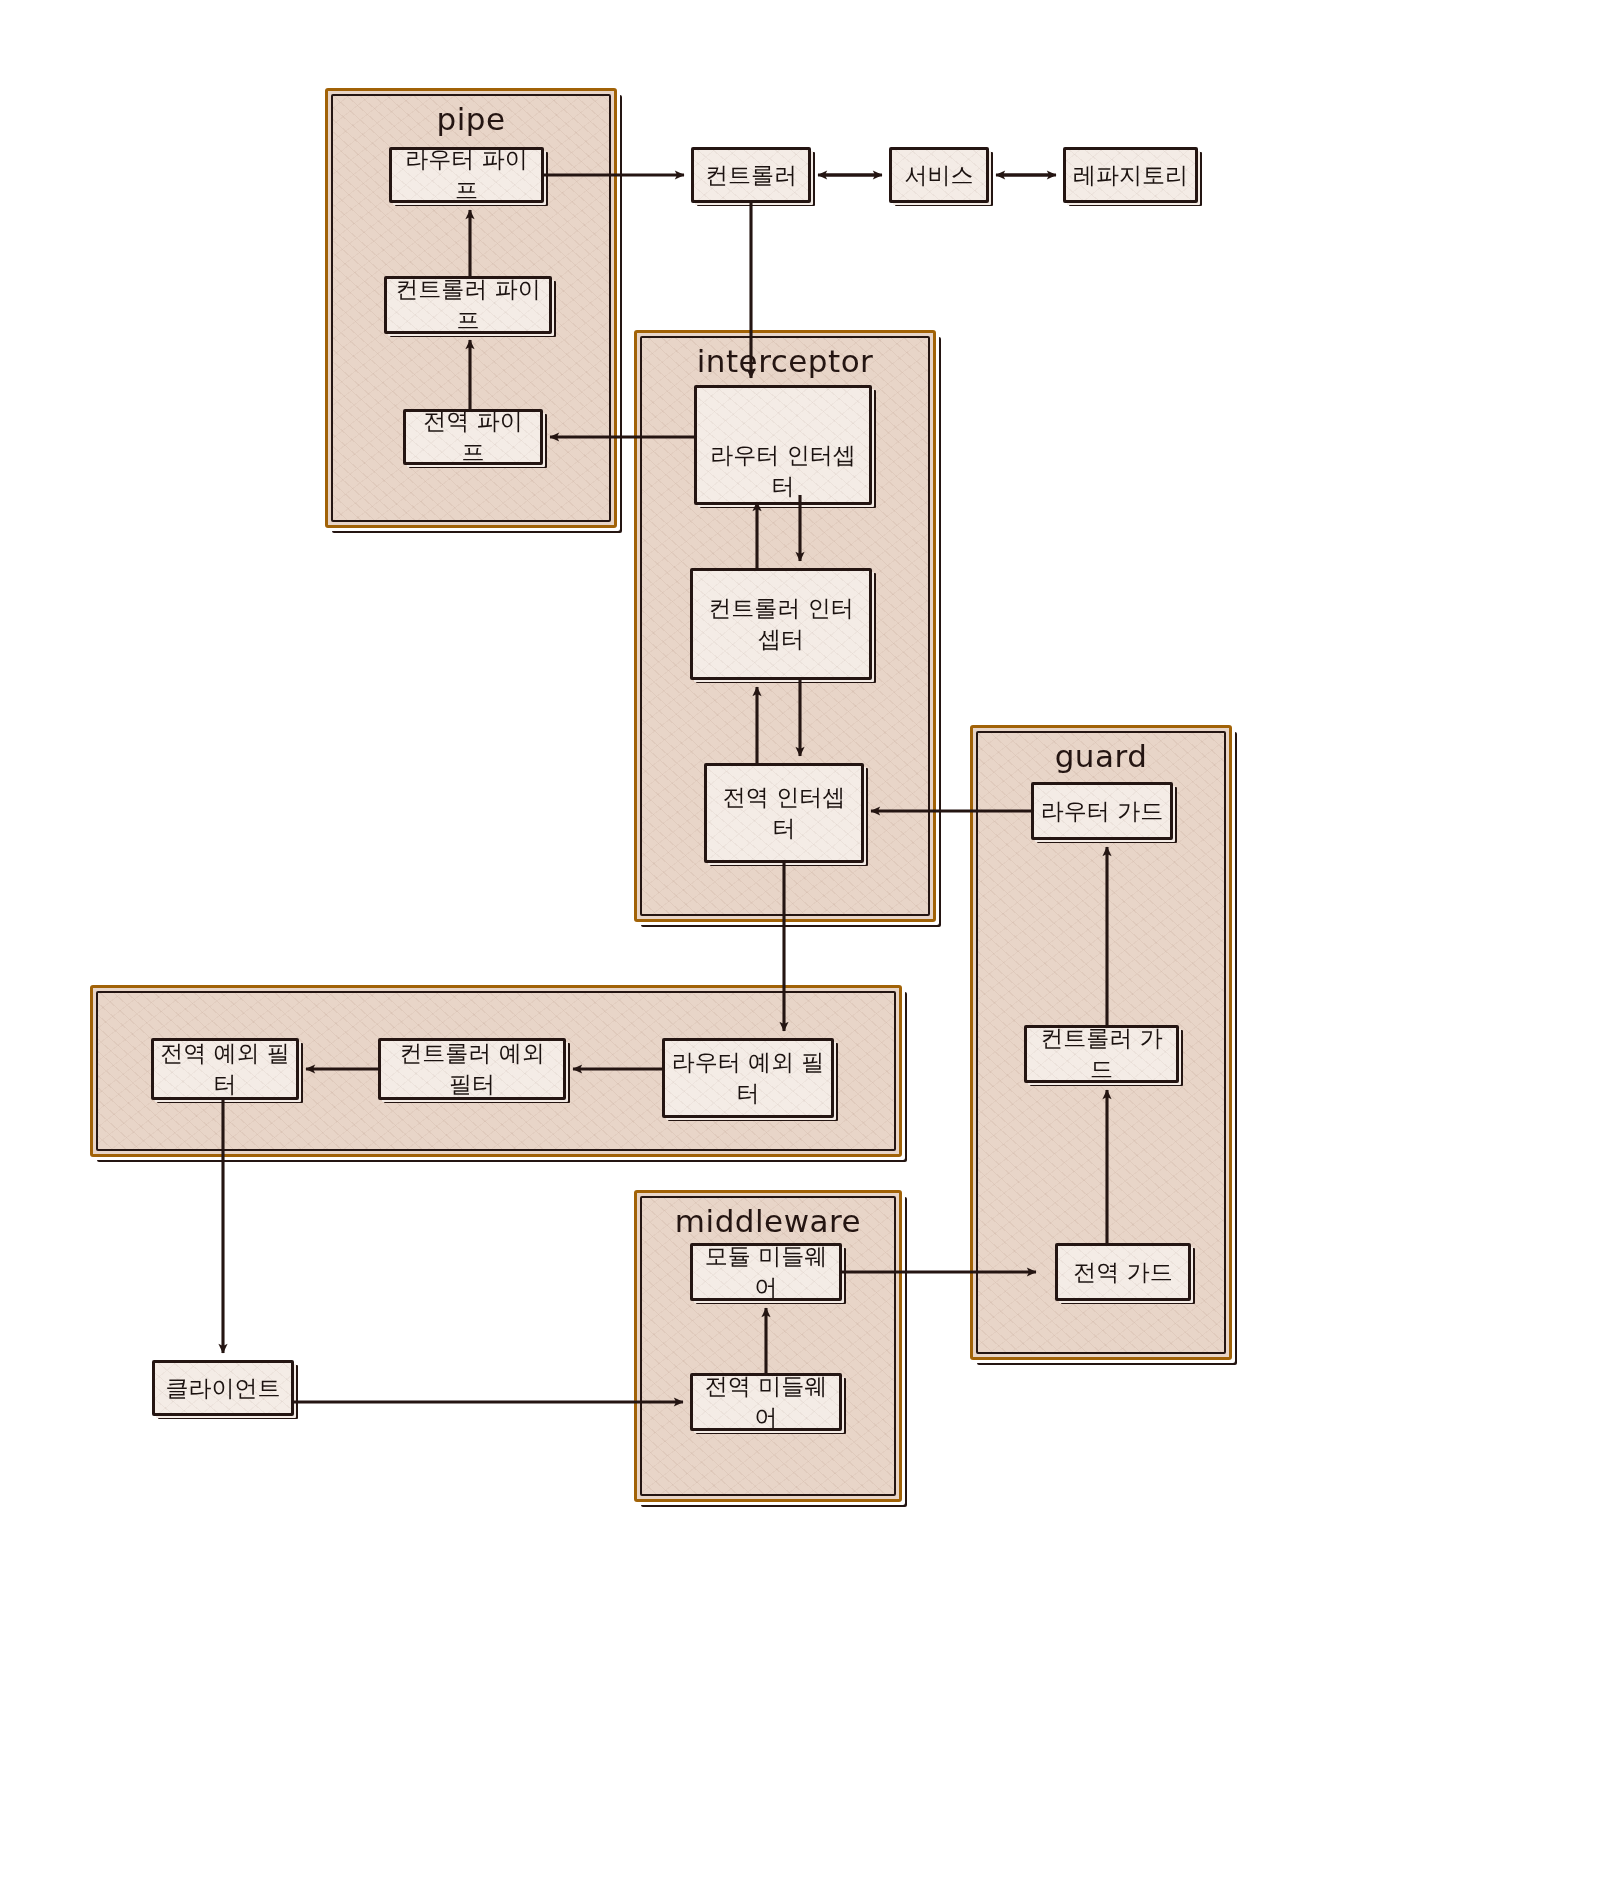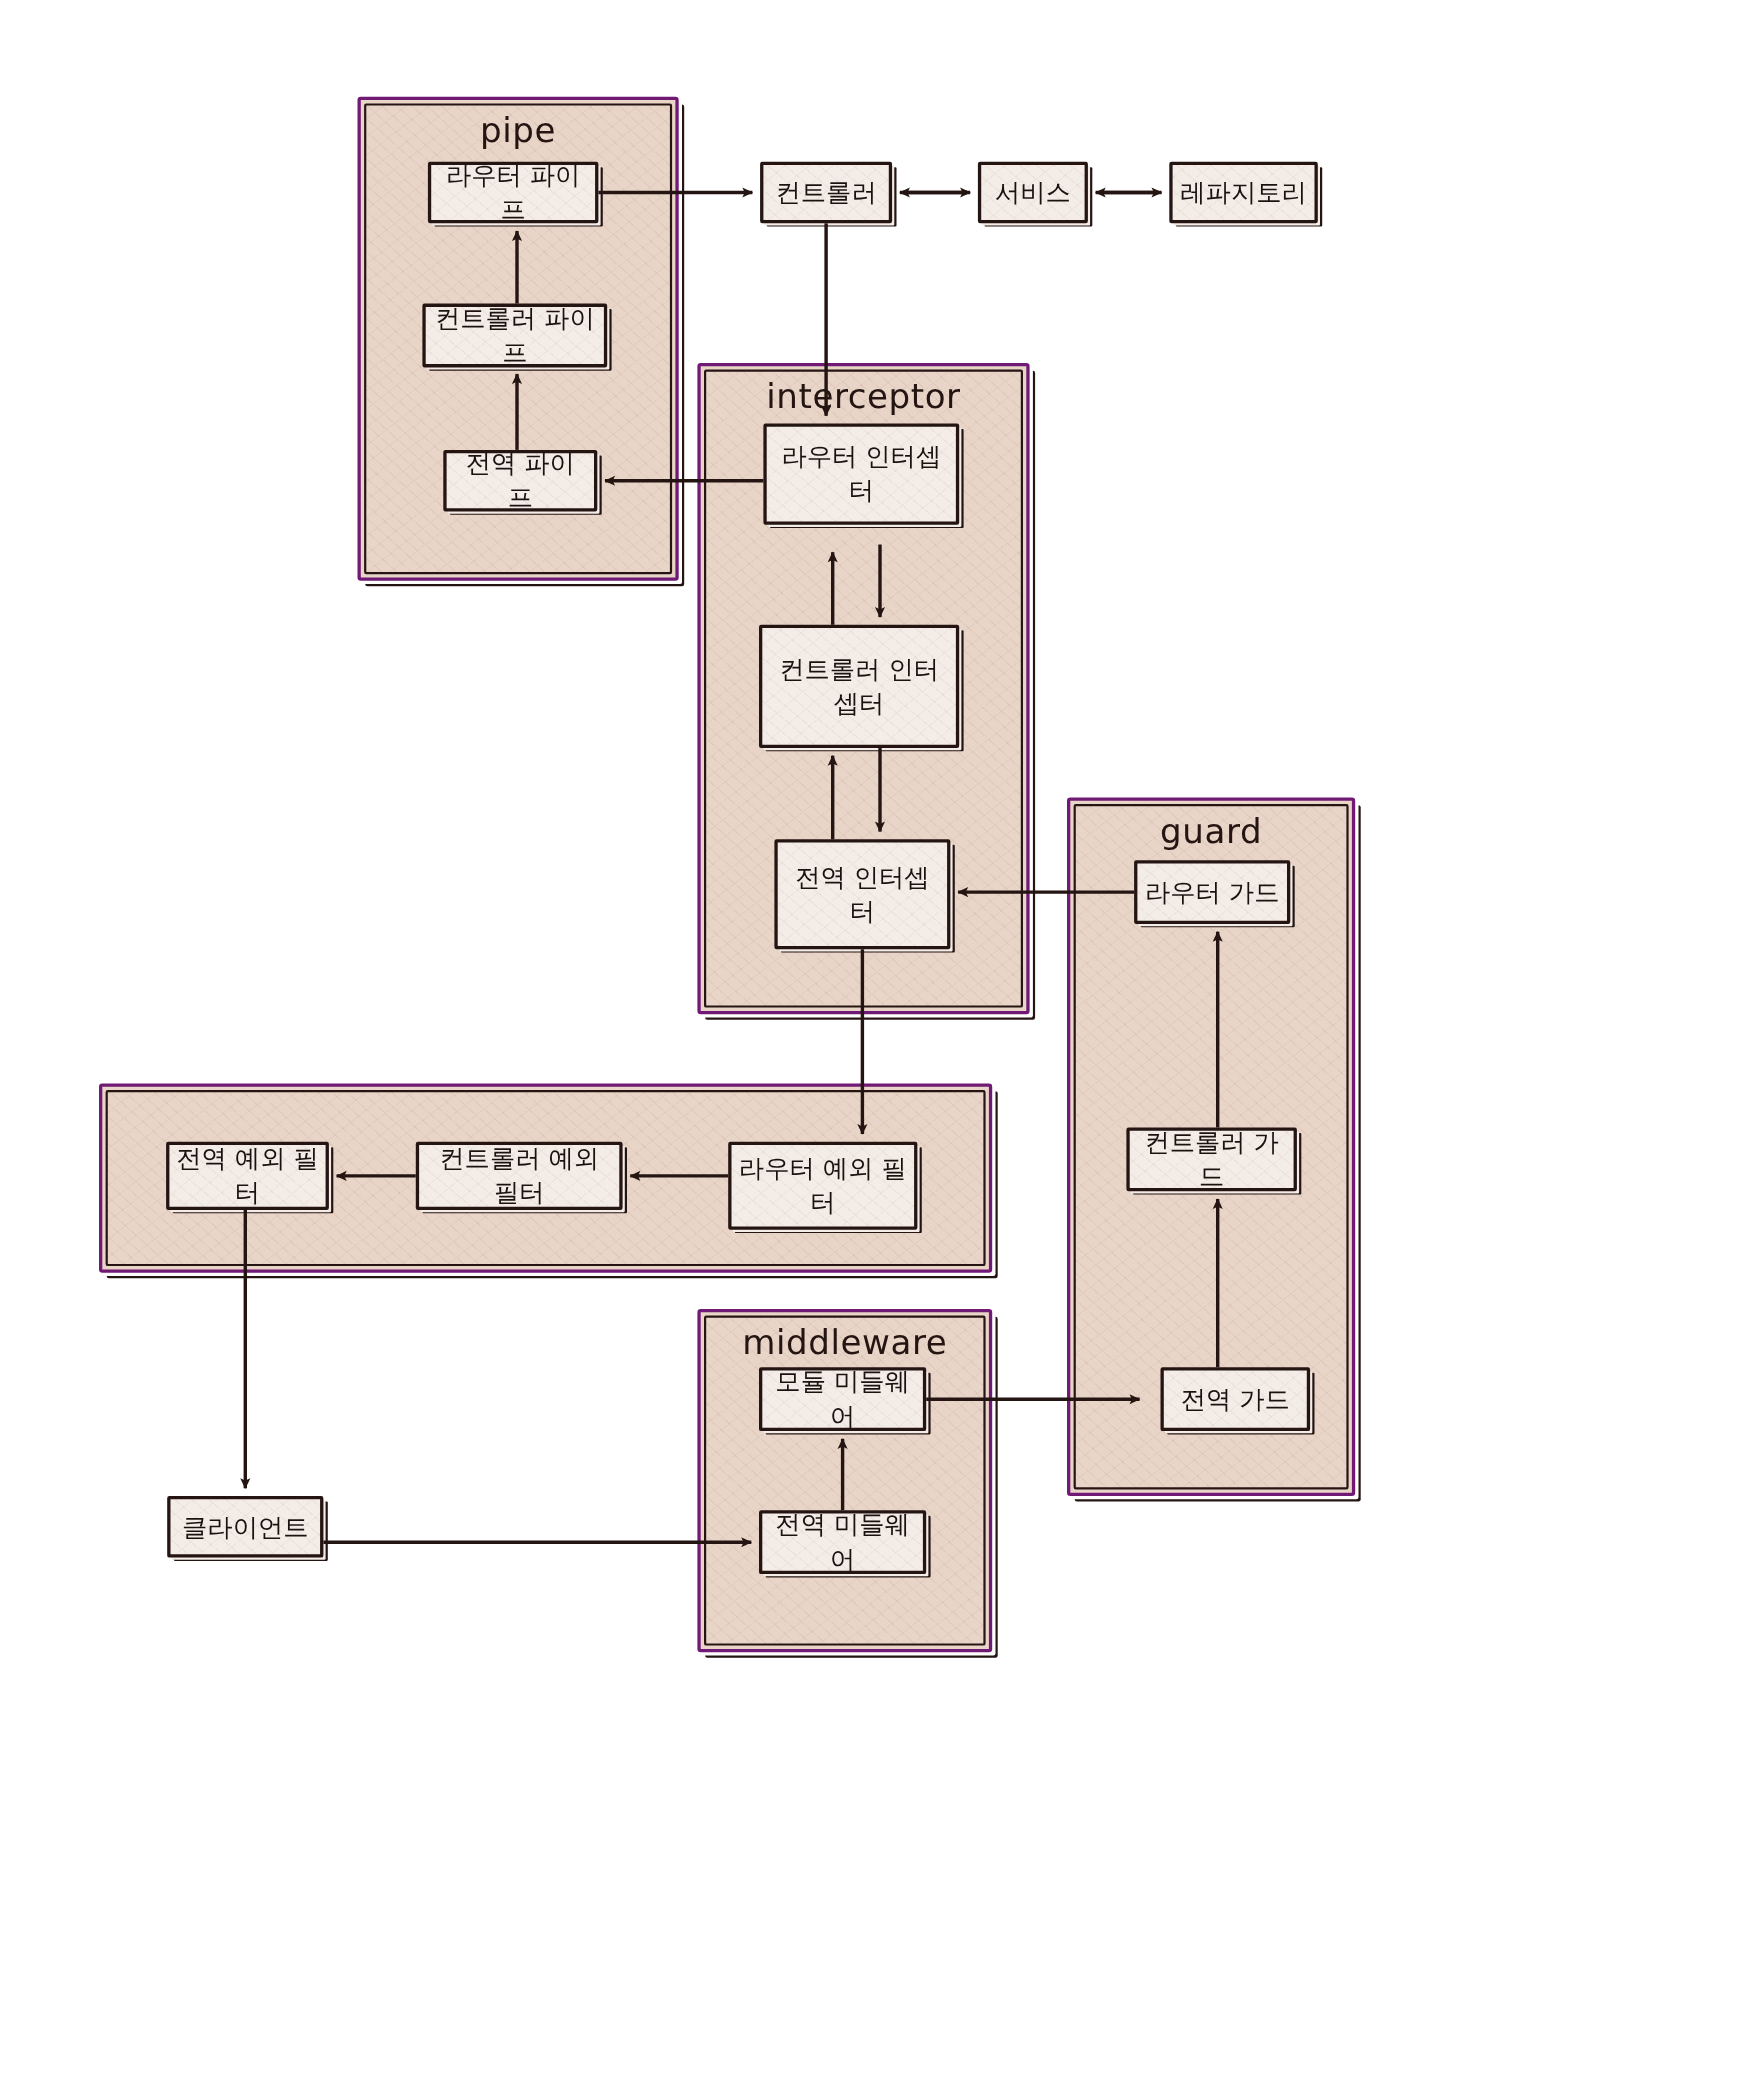--- a/index.html
+++ b/index.html
@@ -3,21 +3,21 @@
 <meta charset="utf-8">
 <style>
   html,body{margin:0;padding:0;background:#ffffff;}
   body{width:1600px;height:1892px;position:relative;overflow:hidden;
        font-family:"DejaVu Sans","Liberation Sans",sans-serif;}
   #stage{position:absolute;left:0;top:0;width:1600px;height:1892px;}
   svg#wires{position:absolute;left:0;top:0;width:1600px;height:1892px;pointer-events:none;}
 
   .group{position:absolute;box-sizing:border-box;
          background:#e8d5c8;
-         border:3px solid #701a75;
+         border:3px solid #a16207;
          box-shadow:4px 4px 0 -1px #ffffff, 6px 6px 0 -1px #241512;
          border-radius:3px;}
   .group-inner{position:absolute;left:3px;top:3px;right:3px;bottom:3px;
          border:2px solid #241512;border-radius:2px;pointer-events:none;
          background:
            repeating-linear-gradient(42deg, rgba(150,110,90,.10) 0 1px, rgba(0,0,0,0) 1px 9px),
            repeating-linear-gradient(-38deg, rgba(150,110,90,.07) 0 1px, rgba(0,0,0,0) 1px 13px);}
   .group-title{position:absolute;left:0;right:0;top:10px;text-align:center;
          font-size:31px;color:#241512;letter-spacing:.5px;
          font-family:"DejaVu Sans","Liberation Sans",sans-serif;}
@@ -68,21 +68,21 @@
     </div>
     <div class="node" style="left: 691px; top: 147px; width: 120px; height: 56px;">
       <span>컨트롤러</span>
     </div>
     <div class="node" style="left: 889px; top: 147px; width: 100px; height: 56px;">
       <span>서비스</span>
     </div>
     <div class="node" style="left: 1063px; top: 147px; width: 135px; height: 56px;">
       <span>레파지토리</span>
     </div>
-    <div class="node" style="left: 694px; top: 385px; width: 178px; height: 92px;">
+    <div class="node" style="left: 694px; top: 385px; width: 178px; height: 120px; align-items: flex-end;">
       <span>라우터 인터셉터</span>
     </div>
     <div class="node" style="left: 690px; top: 568px; width: 182px; height: 112px;">
       <span>컨트롤러 인터셉터</span>
     </div>
     <div class="node" style="left: 704px; top: 763px; width: 160px; height: 100px;">
       <span>전역 인터셉터</span>
     </div>
     <div class="node" style="left: 1031px; top: 782px; width: 142px; height: 58px;">
       <span>라우터 가드</span>

